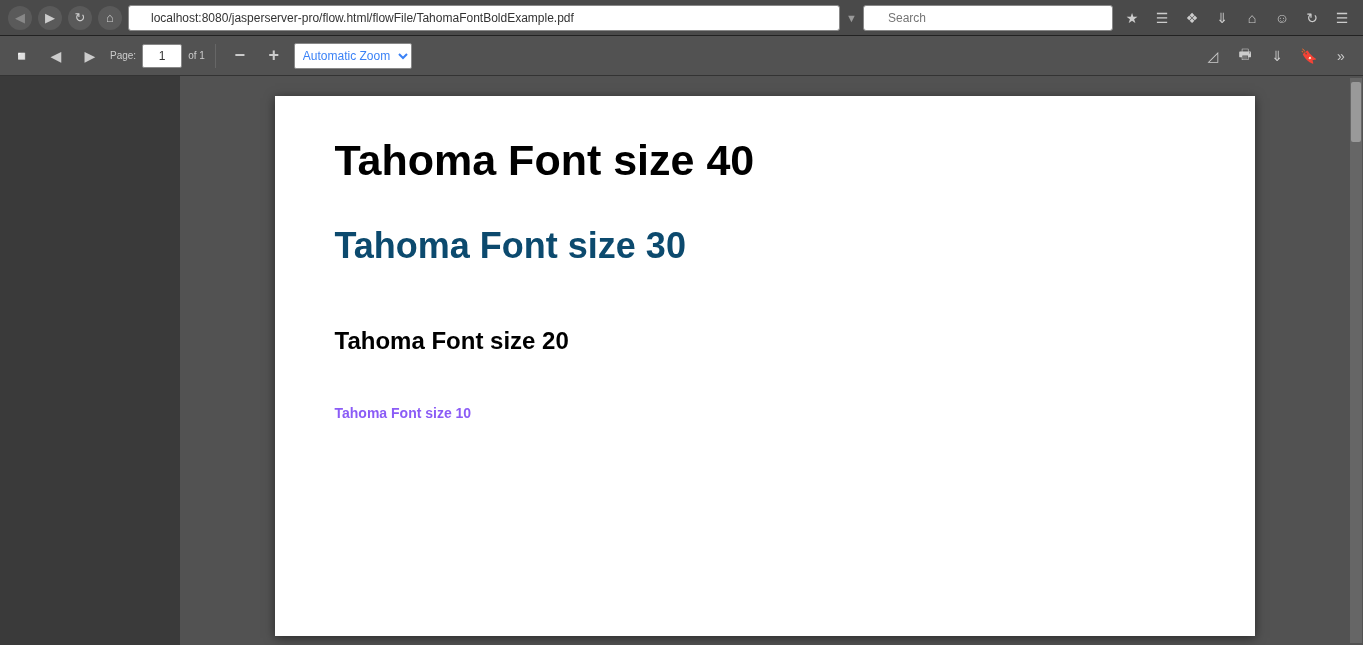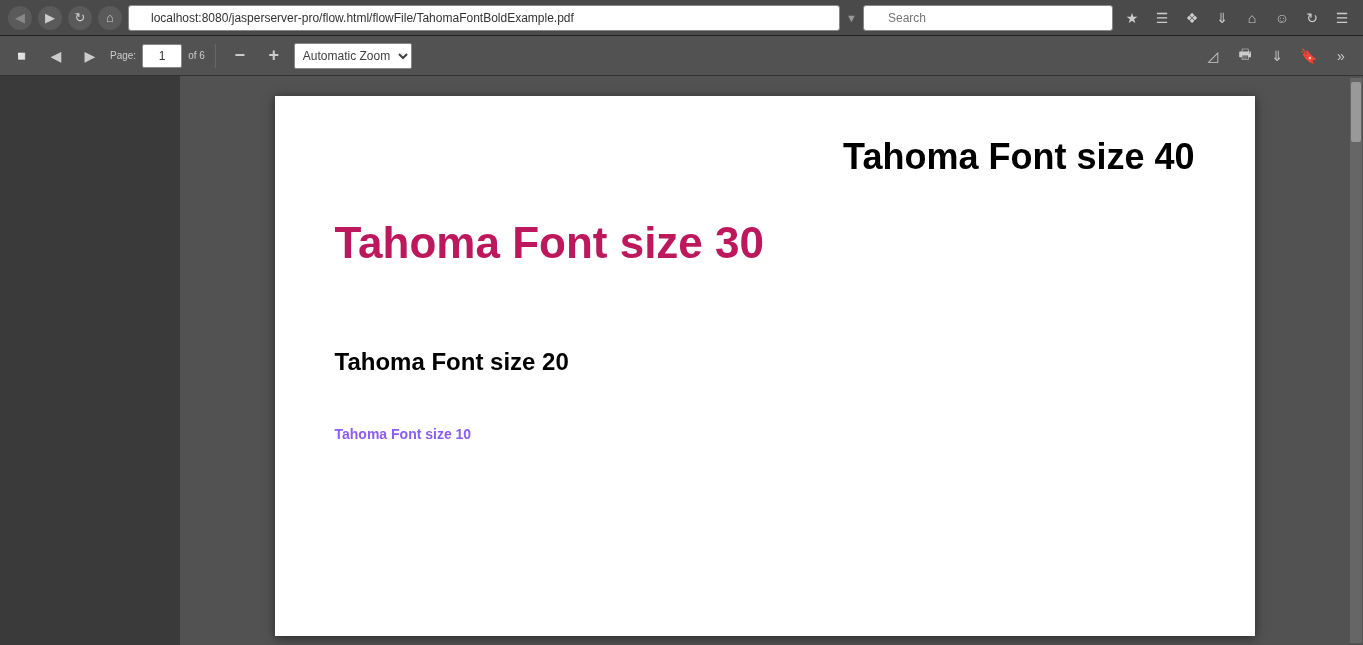--- a/index.html
+++ b/index.html
@@ -145,21 +145,21 @@
       background: #666;
       margin: 0 4px;
     }
 
     .zoom-select {
       height: 26px;
       background: #fff;
       border: 1px solid #888;
       border-radius: 2px;
       font-size: 12px;
-      color: #404040;
+      color: #3b82f6;
       padding: 0 4px;
       outline: none;
       cursor: pointer;
     }
 
     .pdf-toolbar-right {
       margin-left: auto;
       display: flex;
       gap: 4px;
     }
@@ -191,33 +191,32 @@
       background: #fff;
       width: 980px;
       min-height: 540px;
       padding: 40px 60px;
       box-shadow: 0 2px 10px rgba(0,0,0,0.5);
       position: relative;
     }
 
     .pdf-text-40 {
       font-family: Tahoma, Arial, sans-serif;
-      font-size: 36px;
+      font-size: 43px;
       font-weight: bold;
       color: #000;
       margin-bottom: 40px;
-      text-align: right;
     }
 
     .pdf-text-30 {
       font-family: Tahoma, Arial, sans-serif;
-      font-size: 44px;
+      font-size: 36px;
       font-weight: bold;
-      color: #be185d;
-      margin-bottom: 80px;
+      color: #0c4a6e;
+      margin-bottom: 60px;
     }
 
     .pdf-text-20 {
       font-family: Tahoma, Arial, sans-serif;
       font-size: 24px;
       font-weight: bold;
       color: #000;
       margin-bottom: 50px;
       margin-top: 44px;
     }
@@ -282,21 +281,21 @@
       <div class="toolbar-icon">☰</div>
     </div>
   </div>
 
   <div class="pdf-toolbar">
     <button class="pdf-btn">◽</button>
     <button class="pdf-btn">◀</button>
     <button class="pdf-btn">▶</button>
     <span class="page-label">Page:</span>
     <input class="page-input" type="text" value="1" style="">
-    <span class="page-label">of 6</span>
+    <span class="page-label">of 1</span>
     <div class="pdf-divider"></div>
     <button class="pdf-btn" style="font-size:18px; font-weight:bold;">−</button>
     <button class="pdf-btn" style="font-size:18px; font-weight:bold;">+</button>
     <select class="zoom-select">
       <option>Automatic Zoom</option>
       <option>50%</option>
       <option>75%</option>
       <option>100%</option>
       <option>125%</option>
       <option>150%</option>

